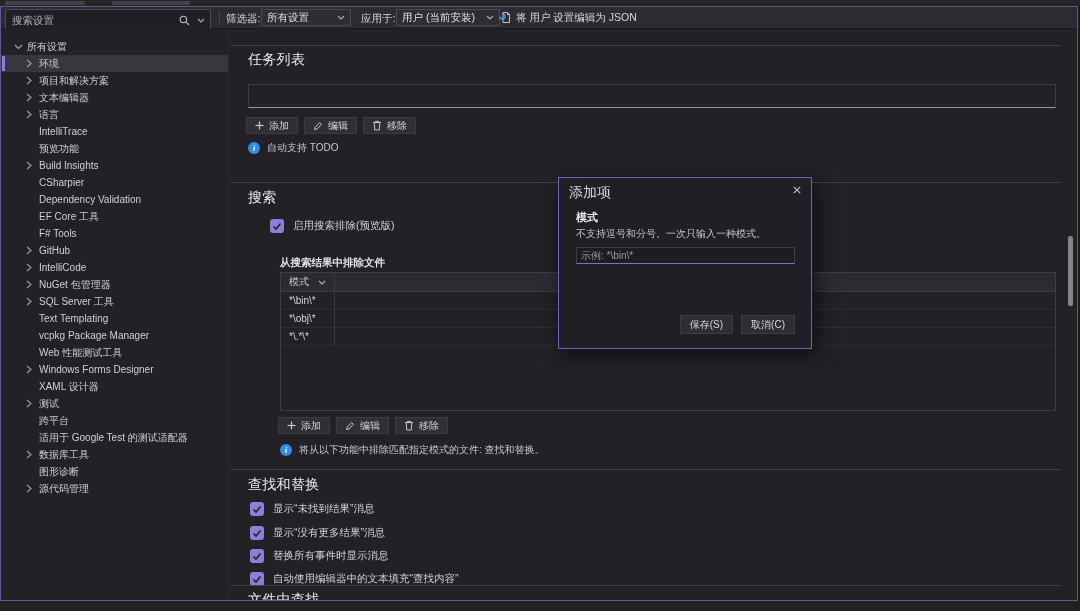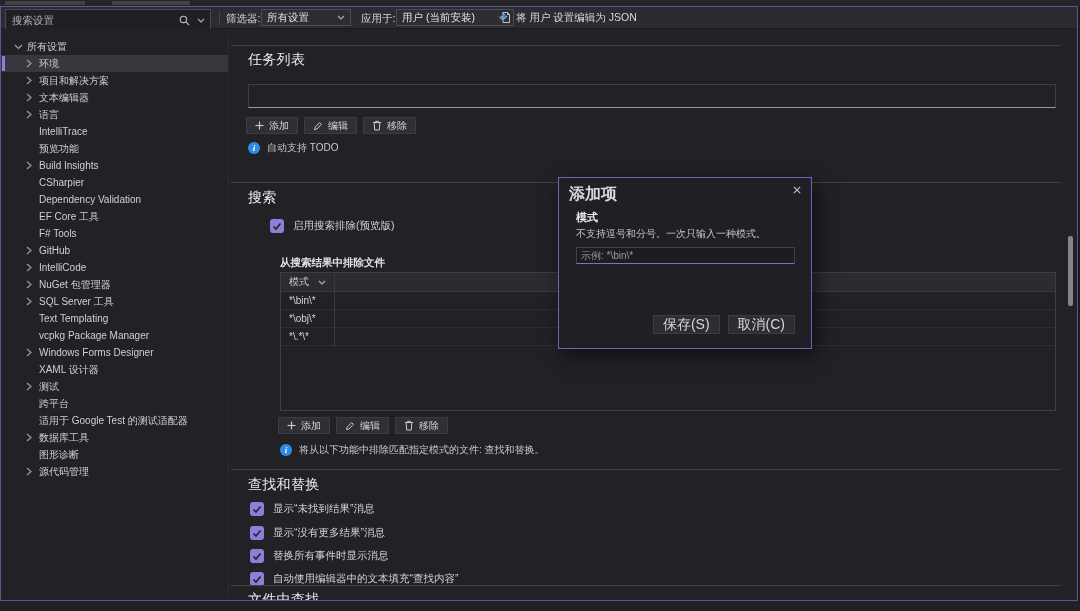--- a/index.html
+++ b/index.html
@@ -84,32 +84,32 @@
   .xt-coldiv { position:absolute; left:53px; top:0; width:1px; height:73px; background:#3a3a40; }
 
   
   .scroll-thumb { position:absolute; right:4px; top:207px; width:5px; height:70px; background:#84848a; border-radius:2px; }
 
   
   .dialog {
     position:absolute; left:558px; top:177px; width:254px; height:172px;
     background:#1f1f25; border:1px solid #6c65b5; box-shadow:4px 6px 18px rgba(0,0,0,.55); z-index:20;
   }
-  .dlg-title { position:absolute; left:10px; top:6px; font-size:16px; color:#d8d8dc;font-weight:bold; }
+  .dlg-title { position:absolute; left:10px; top:6px; font-size:14px; color:#d8d8dc; }
   .dlg-close { position:absolute; right:7px; top:5px; width:14px; height:14px; display:flex; align-items:center; justify-content:center; }
   .dlg-label { position:absolute; left:17px; top:32px; font-size:11px; font-weight:bold; color:#eaeaec; }
   .dlg-hint { position:absolute; left:17px; top:49px; font-size:10px; color:#c6c6ca; }
   .dlg-input {
     position:absolute; left:17px; top:69px; width:219px; height:17px;
     background:#1c1c21; border:1px solid #3f3f46; border-bottom:1px solid #7b6fd0;
     color:#d6d6da; font-family:inherit; font-size:10px; padding:0 4px; outline:none;
   }
   .dlg-input::placeholder { color:#9a9a9e; opacity:1; }
   .dlg-btns { position:absolute; right:16px; top:137px; display:flex; gap:8px; }
-  .dlg-btn { height:19px; padding:0 9px; background:#2d2d33; border:1px solid #3c3c42; color:#d6d6da; font-size:14px; display:flex; align-items:center; }
+  .dlg-btn { height:19px; padding:0 9px; background:#2d2d33; border:1px solid #3c3c42; color:#d6d6da; font-size:10px; display:flex; align-items:center; }
 
   svg { display:block; }
 </style>
 </head>
 <body>
 
 <div class="bg-top">
   <div class="ghost" style="left:5px;width:80px;"></div>
   <div class="ghost" style="left:112px;width:78px;"></div>
 </div>
@@ -132,21 +132,21 @@
     </div>
     <div class="vsep" style="left:218px;"></div>
     <span class="tb-label" style="left:225px;">筛选器:</span>
     <div class="combo" style="left:260px;width:90px;">
       <span>所有设置</span>
       <svg width="8" height="5" viewBox="0 0 8 5">
           <polyline points="1,1 4,4 7,1" fill="none" stroke="#b0b0b4" stroke-width="1.1"></polyline>
         </svg>
     </div>
     <span class="tb-label" style="left:360px;">应用于:</span>
-    <div class="combo" style="left:395px;width:118px;">
+    <div class="combo" style="left:395px;width:104px;">
       <span style="white-space:nowrap;overflow:hidden;">用户 (当前安装)</span>
       <svg width="8" height="5" viewBox="0 0 8 5">
           <polyline points="1,1 4,4 7,1" fill="none" stroke="#b0b0b4" stroke-width="1.1"></polyline>
         </svg>
     </div>
     <div class="jsonbtn">
       <svg width="12" height="13" viewBox="0 0 12 13">
           <path d="M4 1.5 h4.5 l2 2 v8 h-6.5 z" fill="none" stroke="#c4c4c8" stroke-width="1"></path>
           <path d="M8.5 1.5 v2 h2" fill="none" stroke="#c4c4c8" stroke-width="1"></path>
           <path d="M1 5.5 a 2.6 2.6 0 1 0 2.6 -2.6" fill="none" stroke="#4aa3ff" stroke-width="1.2"></path>
@@ -265,20 +265,24 @@
             </span>
             <span class="lbl">SQL Server 工具</span>
           </div>
           <div class="tree-row">
             <span class="tw"></span>
             <span class="lbl">Text Templating</span>
           </div>
           <div class="tree-row">
             <span class="tw"></span>
             <span class="lbl">vcpkg Package Manager</span>
+          </div>
+          <div class="tree-row">
+            <span class="tw"></span>
+            <span class="lbl">Web 性能测试工具</span>
           </div>
           <div class="tree-row">
             <span class="tw">
               <svg width="6" height="9" viewBox="0 0 6 9">
                 <polyline points="1,1 5,4.5 1,8" fill="none" stroke="#9a9a9e" stroke-width="1.2"></polyline>
               </svg>
             </span>
             <span class="lbl">Windows Forms Designer</span>
           </div>
           <div class="tree-row">

